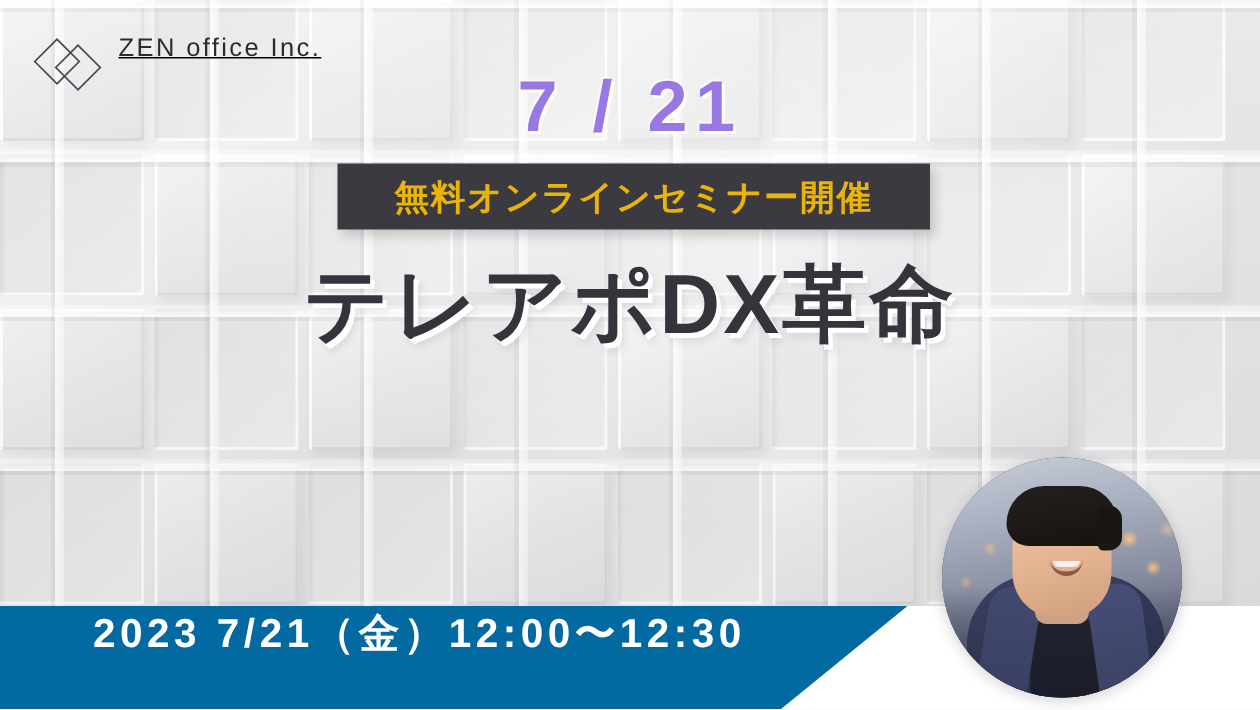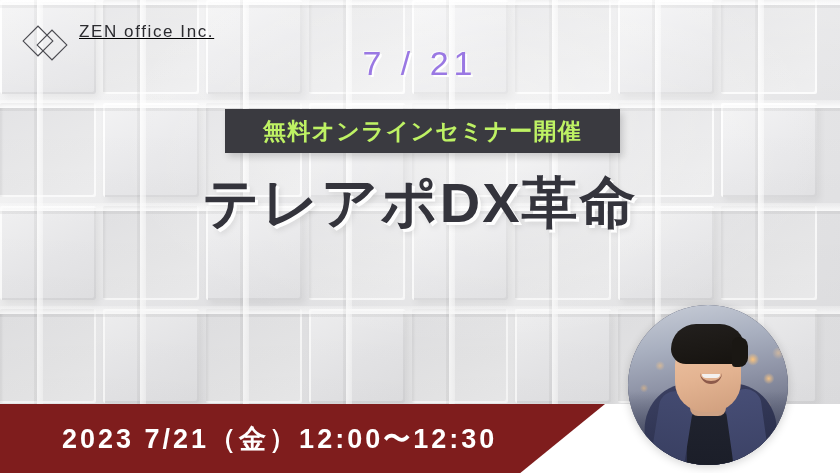--- a/index.html
+++ b/index.html
@@ -112,22 +112,22 @@
     white-space: nowrap;
   }
 
   
   .kicker-date {
     position: absolute;
     left: 0;
     top: 44px;
     width: 840px;
     text-align: center;
-    font-size: 34px;
-    font-weight: normal;
+    font-size: 48px;
+    font-weight: bold;
     letter-spacing: 5px;
     color: #9a78e3;
     text-shadow:
       2px 2px 0 rgba(255,255,255,0.95),
       -1px -1px 0 rgba(255,255,255,0.6);
   }
 
   
   .banner {
     position: absolute;
@@ -135,21 +135,21 @@
     top: 109px;
     width: 395px;
     height: 44px;
     background: #3a3a40;
     display: flex;
     align-items: center;
     justify-content: center;
     box-shadow: 3px 4px 7px rgba(0,0,0,0.16);
   }
   .banner-text {
-    color: #bef264;
+    color: #eab308;
     font-size: 23px;
     font-weight: bold;
     letter-spacing: 1.2px;
     white-space: nowrap;
     font-family: Liberation Mono, monospace;
   }
 
   
   .main-title {
     position: absolute;
@@ -342,24 +342,23 @@
     border-radius: 0 0 9px 9px;
   }
 
   
   .bottom-bar {
     position: absolute;
     left: 0;
     top: 404px;
     width: 605px;
     height: 69px;
-    background: #7f1d1d;
+    background: #0369a1;
     clip-path: polygon(0 0, 100% 0, 86% 100%, 0 100%);
     display: flex;
-    align-items: center;
   }
   .bottom-text {
     color: #ffffff;
     font-size: 27px;
     font-weight: bold;
     letter-spacing: 3px;
     white-space: nowrap;
     margin-left: 62px;
   }
 </style>

